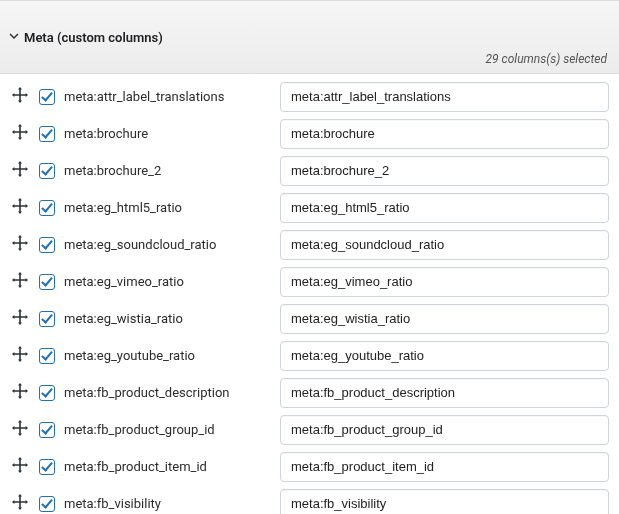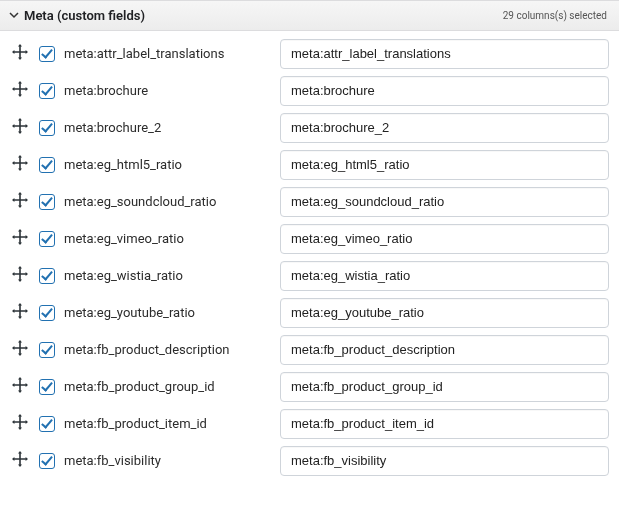--- a/index.html
+++ b/index.html
@@ -29,22 +29,24 @@
   .panel-header-left {
     display: flex;
     align-items: center;
     gap: 4px;
   }
   .panel-title {
     font-weight: 600;
     font-size: 13px;
   }
   .panel-summary {
+    font-style: italic;
     color: #555;
-    font-size: 10px;
+    font-size: 12px;
+    margin-top: 44px;
   }
   .caret {
     display: inline-flex;
     align-items: center;
     justify-content: center;
     width: 12px;
     height: 12px;
   }
   .caret svg { width: 10px; height: 10px; }
 
@@ -143,21 +145,21 @@
 
 <div class="panel">
 
   <div class="panel-header">
     <div class="panel-header-left">
       <span class="caret">
         <svg viewBox="0 0 10 10" fill="none" stroke="#333" stroke-width="1.5">
           <polyline points="1,6 5,2 9,6" transform="rotate(180 5 4)"></polyline>
         </svg>
       </span>
-      <span class="panel-title">Meta (custom fields)</span>
+      <span class="panel-title">Meta (custom columns)</span>
     </div>
     <span class="panel-summary">29 columns(s) selected</span>
   </div>
 
   <div class="body">
 
 
     <div id="rows-container">
   <div class="row">
     <div class="handle-cell">

